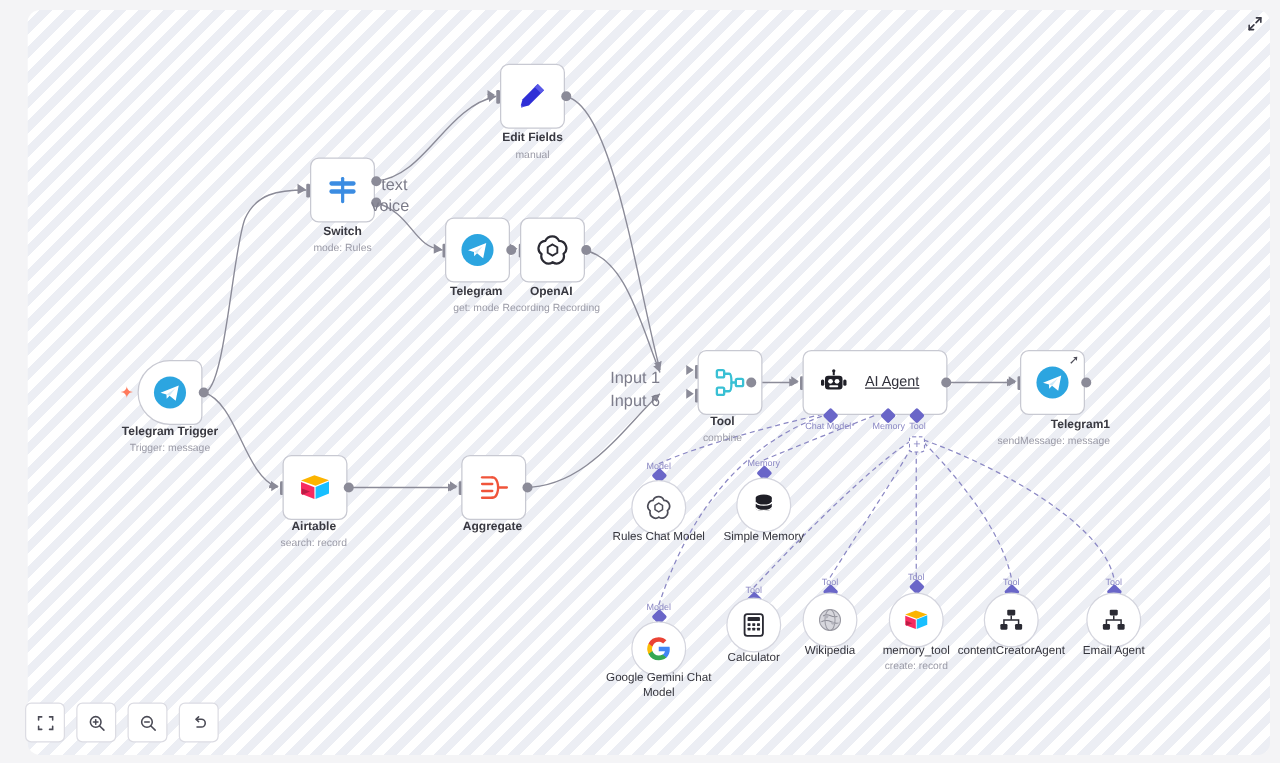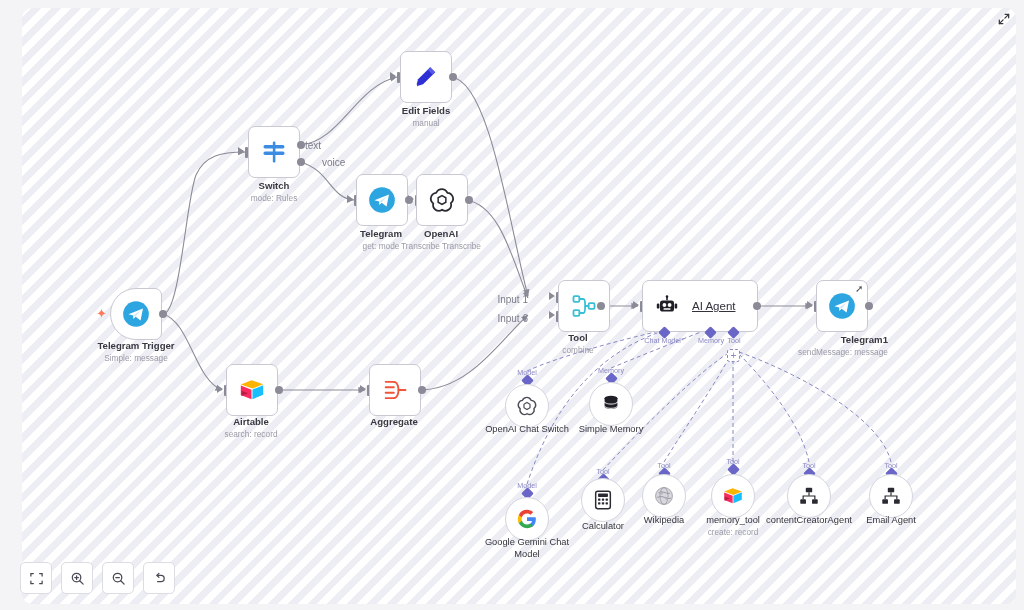--- a/index.html
+++ b/index.html
@@ -65,21 +65,21 @@
   }
   .inarrow {
     position: absolute; width: 0; height: 0;
     border-top: 4.5px solid transparent; border-bottom: 4.5px solid transparent;
     border-left: 6px solid #8b8b98;
   }
   .inbar { position: absolute; width: 3px; height: 11px; background: #8b8b98; border-radius: 1px; }
 
   
   .portlbl {
-    position: absolute; font-size: 10px; color: #7c7c8a; white-space: nowrap;
+    position: absolute; font-size: 13px; color: #7c7c8a; white-space: nowrap;
   }
 
   
   .subnode {
     position: absolute;
     width: 44px; height: 44px; border-radius: 50%;
     background: #fff; border: 1px solid #d4d5de;
     display: flex; align-items: center; justify-content: center;
   }
   .subnode .ico { width: 22px; height: 22px; display: block; }
@@ -186,36 +186,36 @@
   <div class="node trigger" style="left:110px; top:288px;">
     <svg class="ico" viewBox="0 0 24 24">
       <circle cx="12" cy="12" r="11" fill="#2ca5e0"></circle>
       <path d="M5.5 12.2 L18 7.2 L15.9 17.6 L11.7 14.3 L9.7 16.2 L9.6 13.3 Z" fill="#fff"></path>
       <path d="M9.6 13.3 L15.6 9.2 L11.7 14.3 Z" fill="#cfe9f7"></path>
     </svg>
   </div>
   <div class="dot" style="left:159px; top:310px;"></div>
   <div class="caption" style="left:136px; top:340px;">
     <span>Telegram Trigger</span>
-    <span class="sub">Simple: message</span>
+    <span class="sub">Trigger: message</span>
   </div>
 
   <div class="inbar" style="left:245px; top:147px;"></div>
   <div class="inarrow" style="left:238px; top:147px;"></div>
   <div class="node" style="left:248px; top:126px;">
     <svg class="ico" viewBox="0 0 24 24">
       <rect x="3" y="6" width="18" height="3" rx="1.4" fill="#3b8ce2"></rect>
       <rect x="3" y="11.5" width="18" height="3" rx="1.4" fill="#3b8ce2"></rect>
       <rect x="11" y="3" width="2.2" height="18" rx="1" fill="#3b8ce2"></rect>
     </svg>
   </div>
   <div class="dot" style="left:297px; top:141px;"></div>
   <div class="portlbl" style="left:305px; top:140px;">text</div>
   <div class="dot" style="left:297px; top:158px;"></div>
-  <div class="portlbl" style="left:322px; top:157px;">voice</div>
+  <div class="portlbl" style="left:297px; top:157px;">voice</div>
   <div class="caption" style="left:274px; top:180px;">
     <span>Switch</span>
     <span class="sub">mode: Rules</span>
   </div>
 
   <div class="inbar" style="left:397px; top:72px;"></div>
   <div class="inarrow" style="left:390px; top:72px;"></div>
   <div class="node" style="left:400px; top:51px;">
     <svg class="ico" viewBox="0 0 24 24">
       <path d="M4 18.2 L5.2 14 L15.6 3.6 L19.9 7.9 L9.5 18.3 L5.3 19.4 Z" fill="#2f2fd6"></path>
@@ -248,21 +248,21 @@
   <div class="inarrow" style="left:408px; top:195px;"></div>
   <div class="node" style="left:416px; top:174px;">
     <svg class="ico" viewBox="0 0 24 24">
       <path d="M12 2.6c-2.2 0-4.1 1.3-5 3.2-2 .2-3.7 1.6-4.3 3.5-.7 2.1.1 4.3 1.8 5.6-.5 2 .2 4.2 1.9 5.4 1.7 1.3 4 1.3 5.7.1 1.8 1.2 4.1 1.1 5.8-.2 1.7-1.3 2.3-3.5 1.7-5.5 1.6-1.3 2.3-3.5 1.6-5.5-.7-2-2.5-3.3-4.6-3.4-1-1.9-2.9-3.2-4.6-3.2z" fill="none" stroke="#2a2a33" stroke-width="1.5"></path>
       <path d="M12 8.2 L15.3 10.1 L15.3 13.9 L12 15.8 L8.7 13.9 L8.7 10.1 Z" fill="none" stroke="#2a2a33" stroke-width="1.3"></path>
     </svg>
   </div>
   <div class="dot" style="left:465px; top:196px;"></div>
   <div class="caption" style="left:441px; top:228px;">
     <span>OpenAI</span>
-    <span class="sub">Transcribe Transcribe</span>
+    <span class="sub">Recording Recording</span>
   </div>
 
   <div class="inbar" style="left:224px; top:385px;"></div>
   <div class="inarrow" style="left:217px; top:385px;"></div>
   <div class="node" style="left:226px; top:364px;">
     <svg class="ico" viewBox="0 0 24 24">
       <path d="M2.4 7.2 L11.6 3.6 L21.6 7.1 L12.4 10.8 Z" fill="#fcb400"></path>
       <path d="M12.4 11.6 L21.6 7.9 L21.6 16.1 L12.4 19.9 Z" fill="#18bfff"></path>
       <path d="M2.4 8.2 L11.6 11.8 L11.6 19.9 L2.4 16.3 Z" fill="#f82b60"></path>
       <path d="M3 12.6 L8.6 14.8 L3 17.1 Z" fill="#ba1e45"></path>
@@ -359,21 +359,21 @@
 
   <div class="conlbl" style="left:527px; top:368px;">Model</div>
   <div class="diamond" style="left:523px; top:376px;"></div>
   <div class="subnode" style="left:505px; top:384px;">
     <svg class="ico" viewBox="0 0 24 24">
       <path d="M12 2.6c-2.2 0-4.1 1.3-5 3.2-2 .2-3.7 1.6-4.3 3.5-.7 2.1.1 4.3 1.8 5.6-.5 2 .2 4.2 1.9 5.4 1.7 1.3 4 1.3 5.7.1 1.8 1.2 4.1 1.1 5.8-.2 1.7-1.3 2.3-3.5 1.7-5.5 1.6-1.3 2.3-3.5 1.6-5.5-.7-2-2.5-3.3-4.6-3.4-1-1.9-2.9-3.2-4.6-3.2z" fill="none" stroke="#4d4d58" stroke-width="1.5"></path>
       <path d="M12 8.2 L15.3 10.1 L15.3 13.9 L12 15.8 L8.7 13.9 L8.7 10.1 Z" fill="none" stroke="#4d4d58" stroke-width="1.3"></path>
     </svg>
   </div>
   <div class="subcap" style="left:527px; top:424px;">
-    <span>OpenAI Chat Switch</span>
+    <span>Rules Chat Model</span>
   </div>
 
   <div class="conlbl" style="left:611px; top:366px;">Memory</div>
   <div class="diamond" style="left:607px; top:374px;"></div>
   <div class="subnode" style="left:589px; top:382px;">
     <svg class="ico" viewBox="0 0 24 24">
       <ellipse cx="12" cy="5.6" rx="7" ry="2.7" fill="#1f1f27"></ellipse>
       <path d="M5 5.6 v4 c0 1.5 3.1 2.7 7 2.7 s7-1.2 7-2.7 v-4" fill="#1f1f27"></path>
       <path d="M5 11 v3.6 c0 1.5 3.1 2.7 7 2.7 s7-1.2 7-2.7 V11" fill="#1f1f27"></path>
       <ellipse cx="12" cy="9.8" rx="7" ry="2.6" fill="#fff" opacity="0.0"></ellipse>

